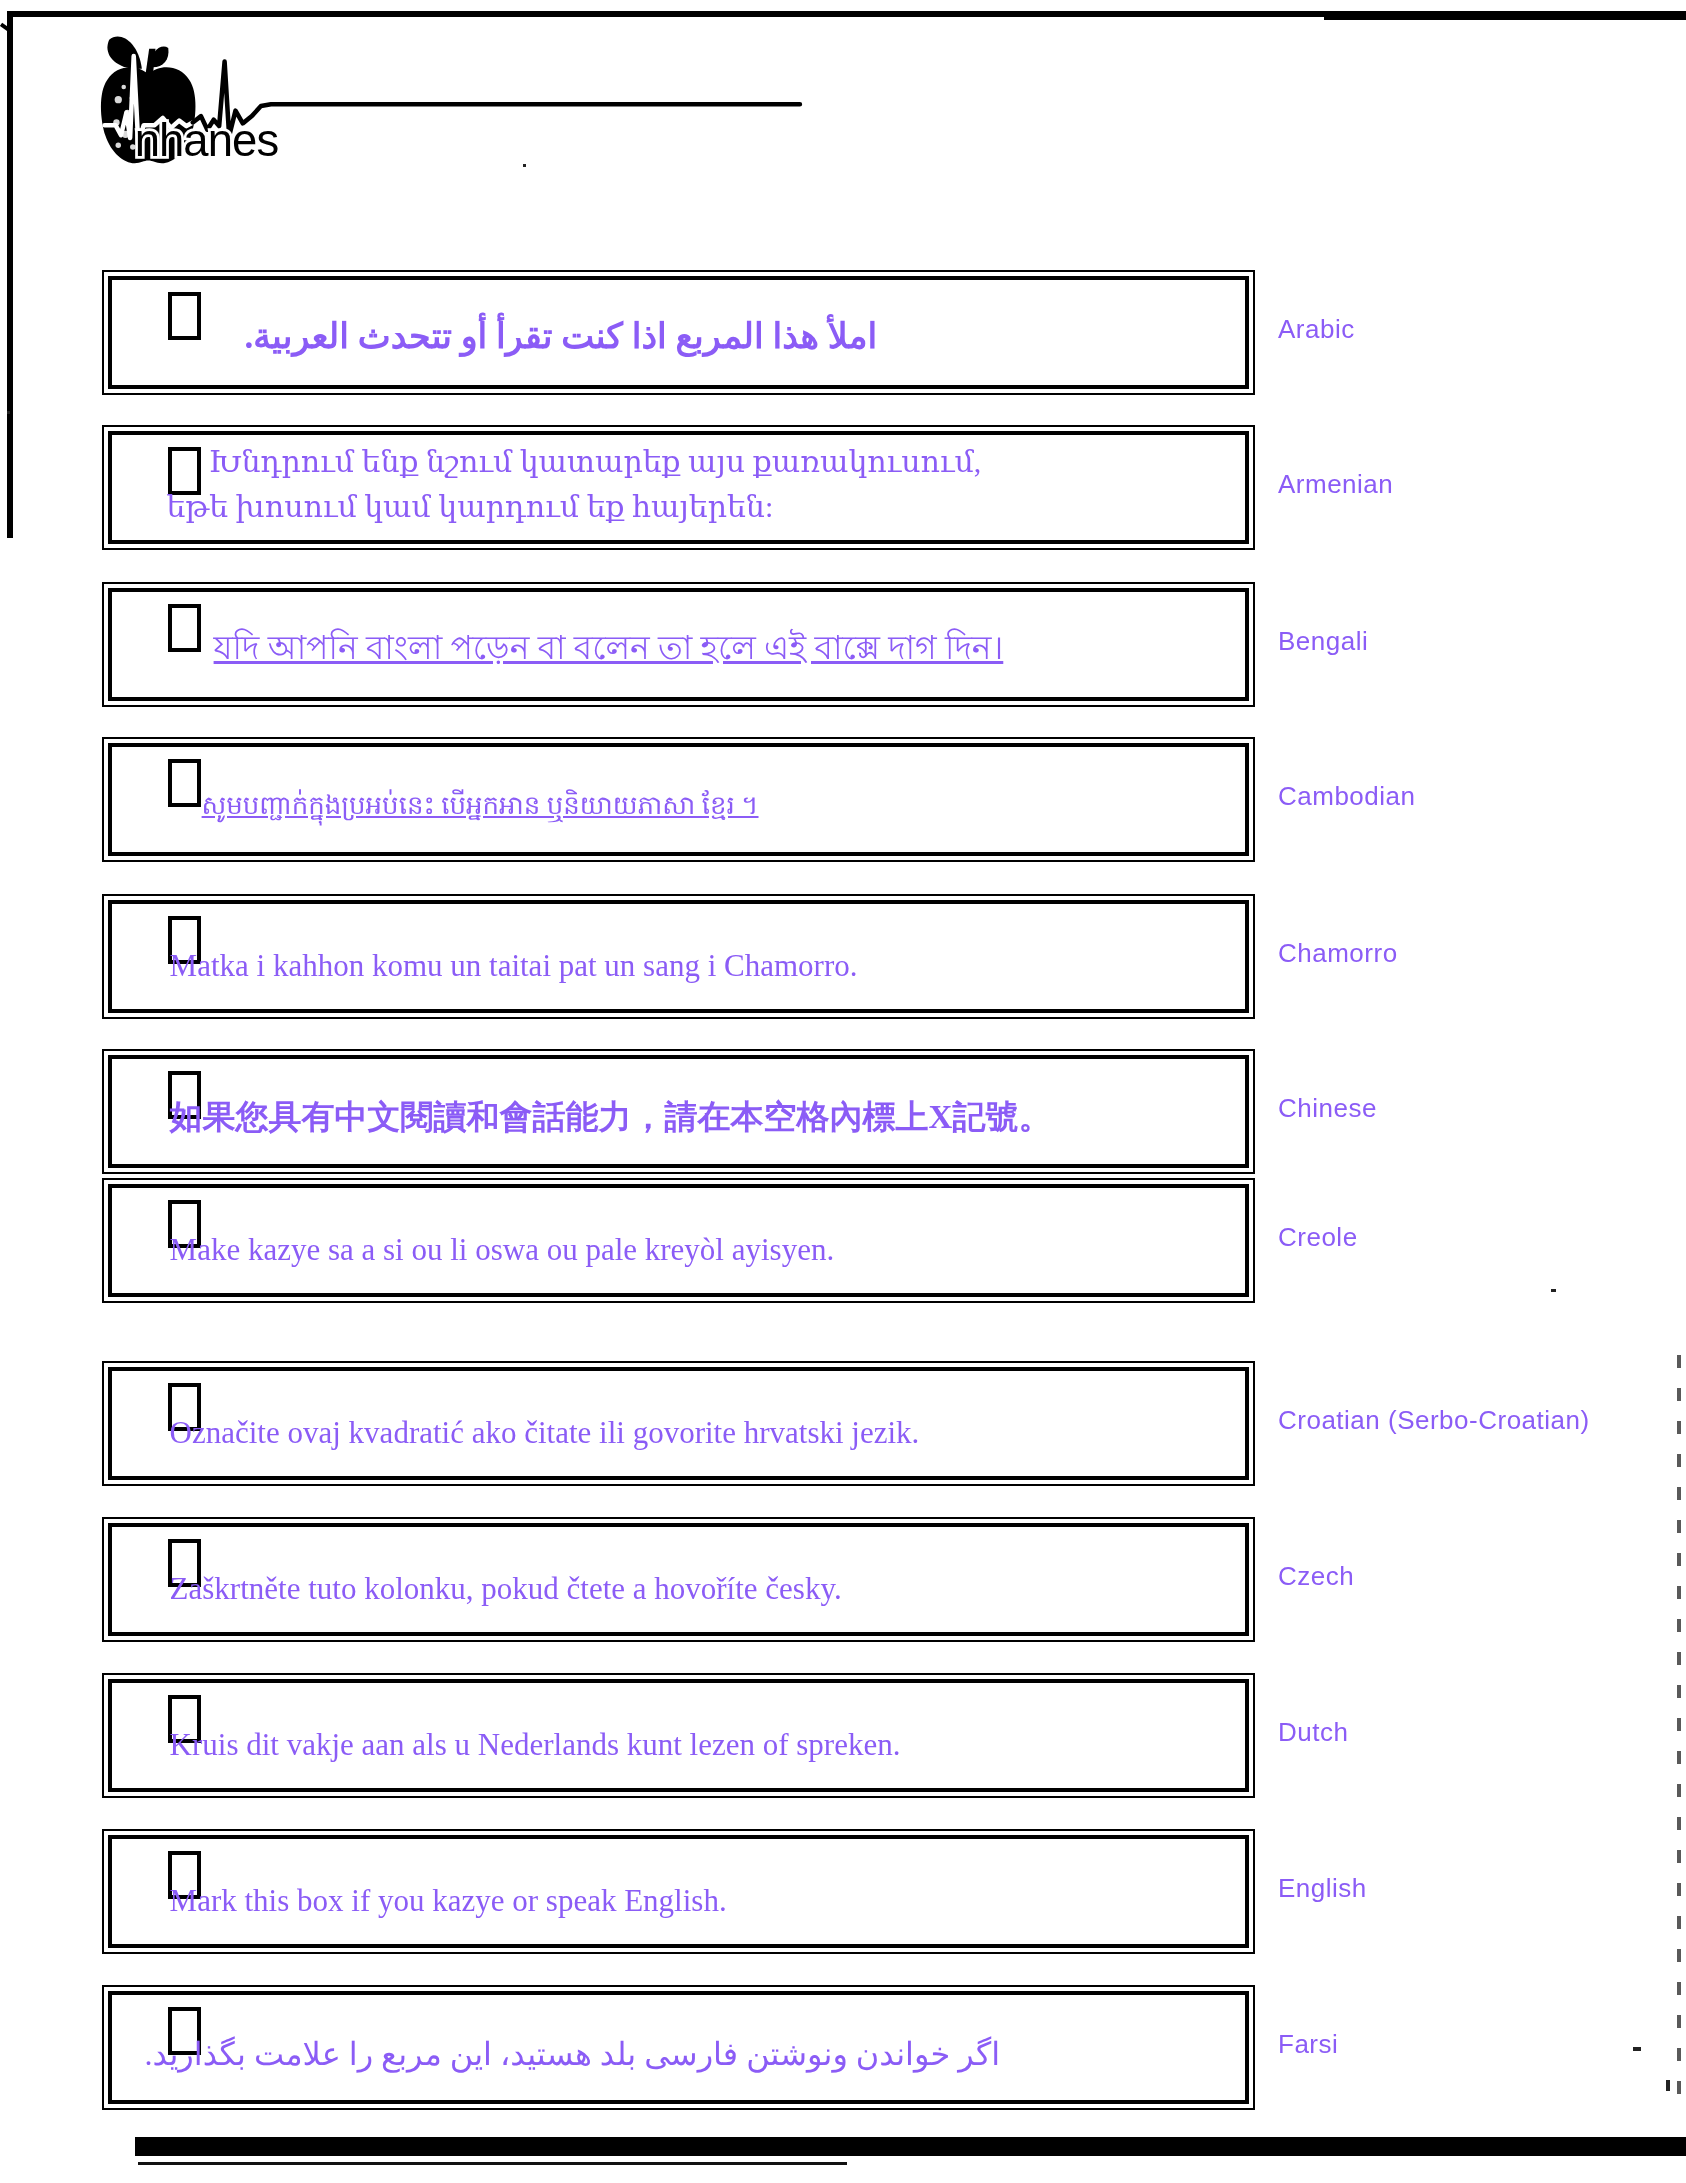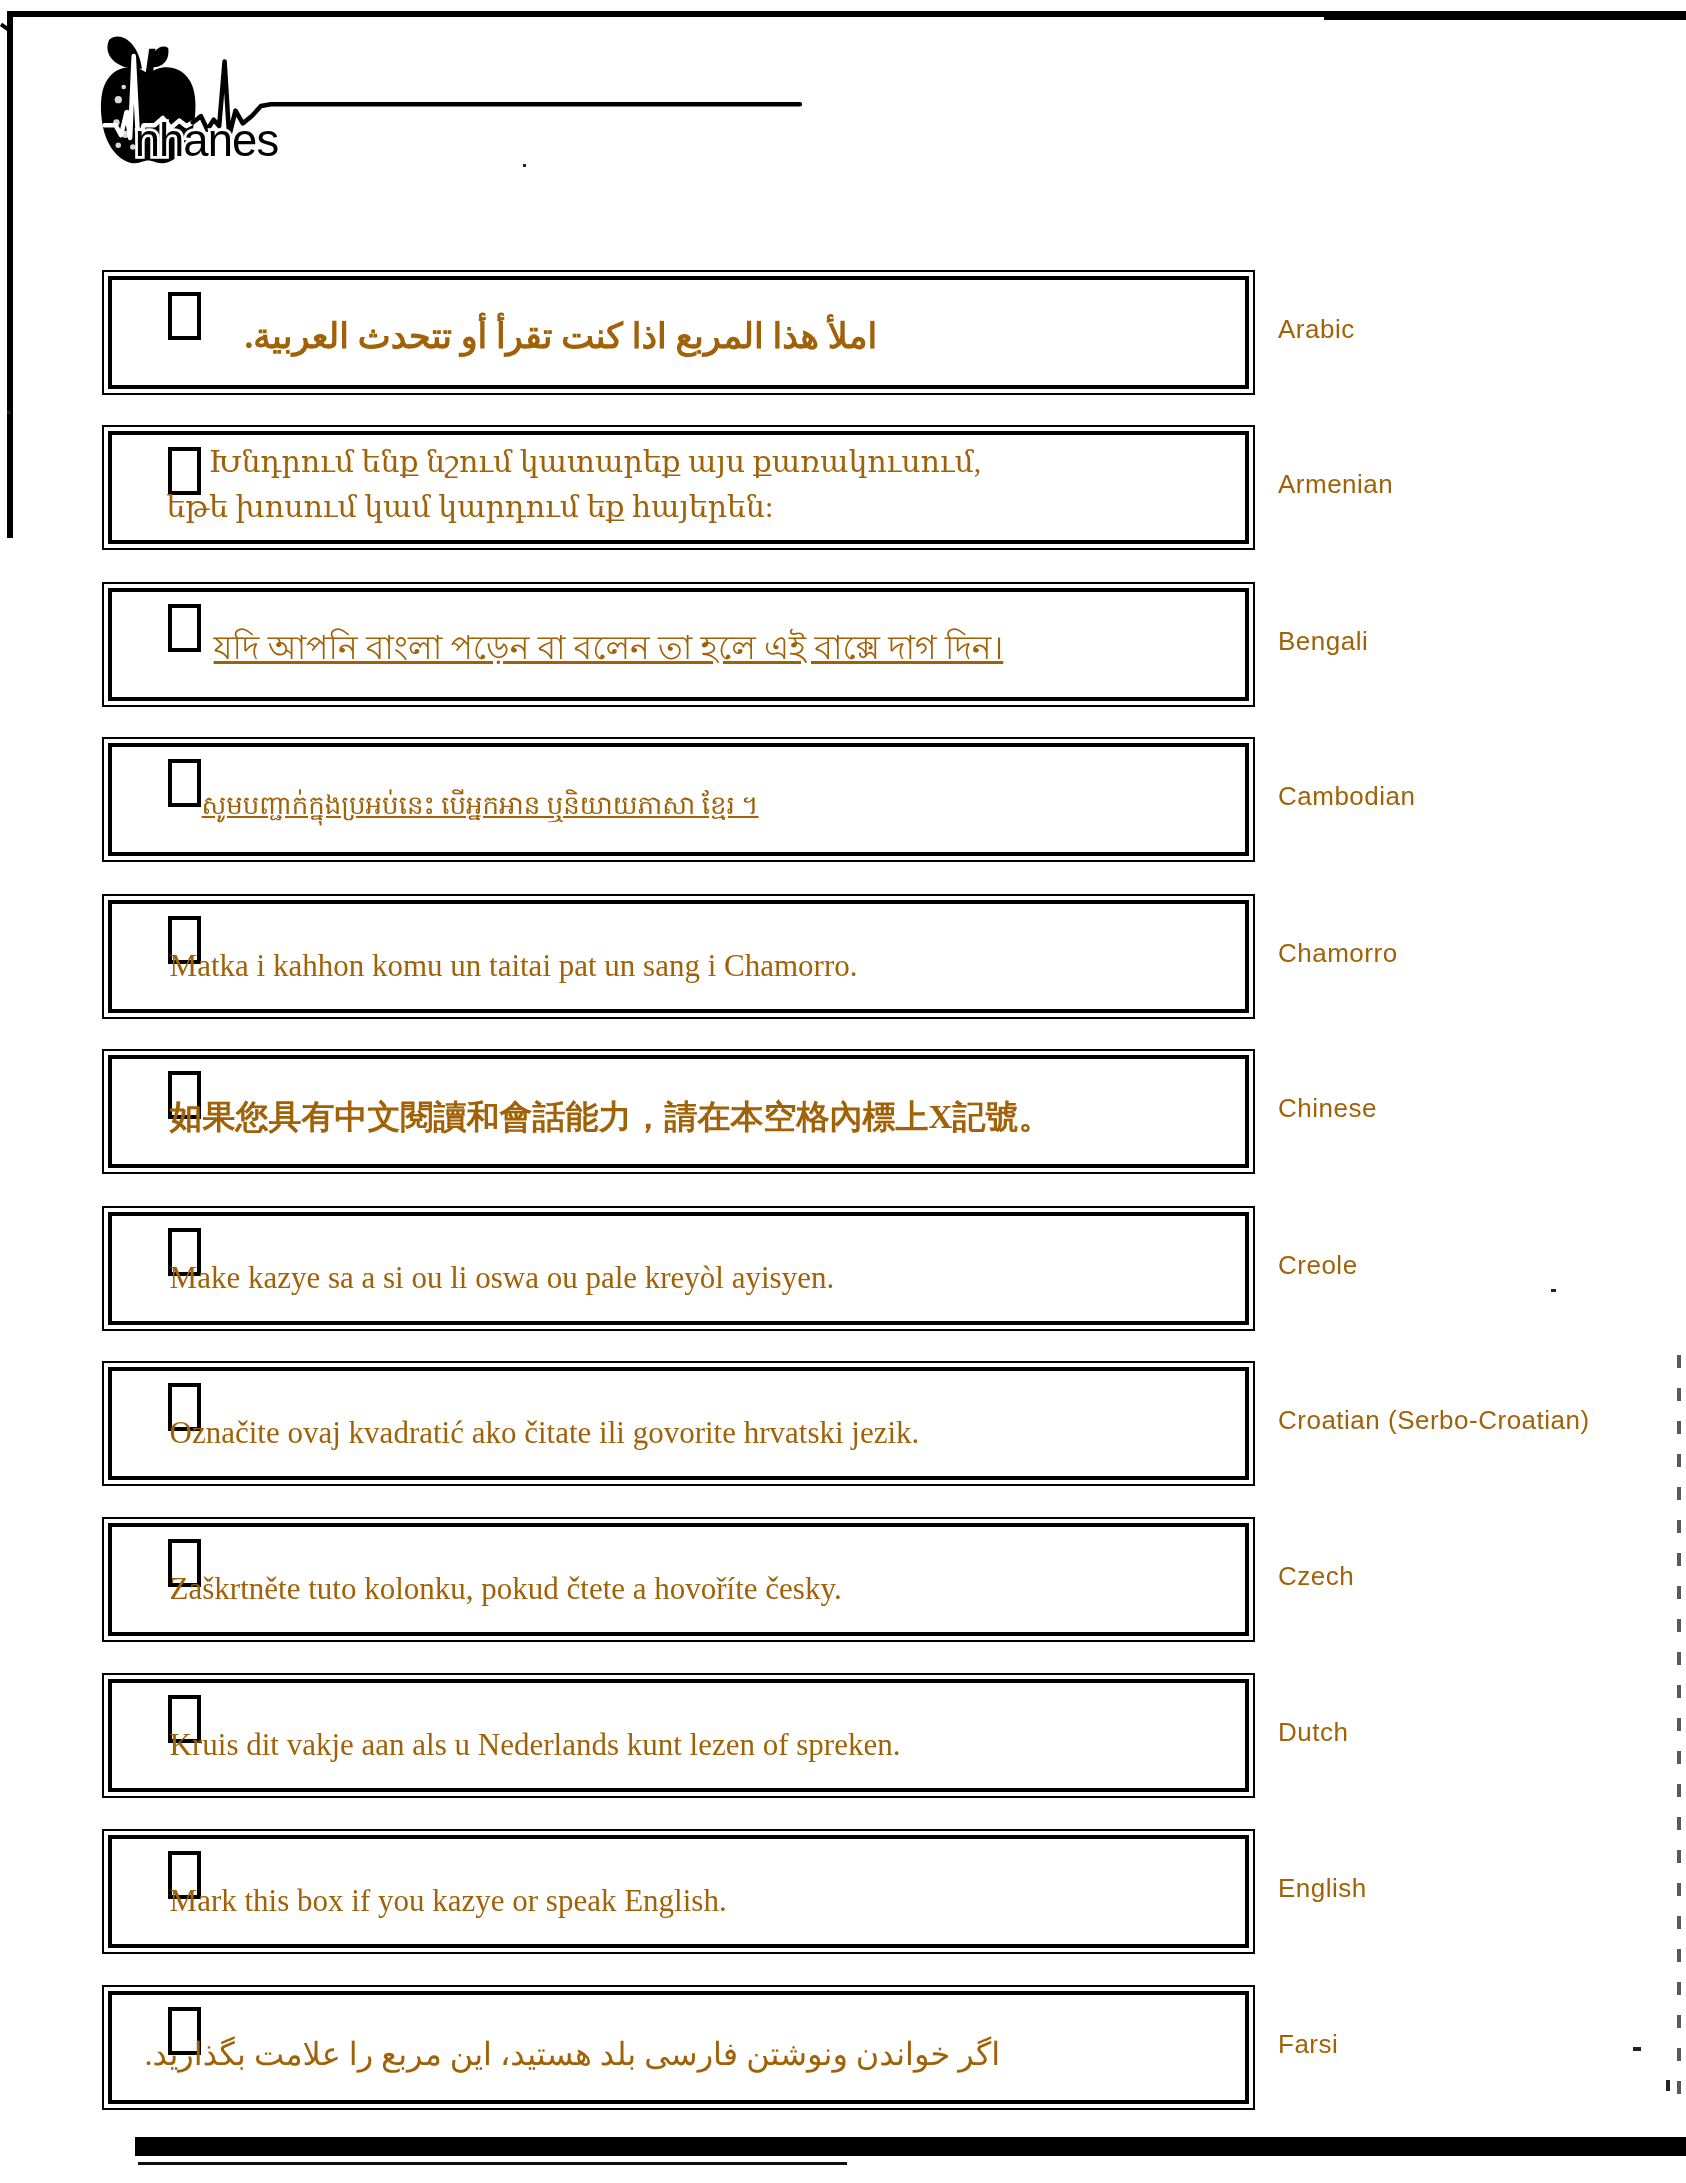--- a/index.html
+++ b/index.html
@@ -2,21 +2,21 @@
 <html style="font-size:14.5px"><head>
 <meta charset="utf-8">
 <style>
   html,body{margin:0;padding:0;background:#e8e8e8;}
   .page{
     position:relative;
     width:1686px;height:2184px;
     background:#ffffff;
     overflow:hidden;
     font-family:"Liberation Serif","DejaVu Serif",serif;
-    color:#a16207;
+    color:#8b5cf6;
   }
   
   .scan-top{position:absolute;left:7.3px;top:11px;width:1679px;height:6.4px;background:#000;}
   .scan-top-right{position:absolute;left:1324px;top:16.4px;width:363px;height:3.6px;background:#000;}
   .scan-left{position:absolute;left:7.3px;top:11px;width:5.5px;height:527px;background:#000;}
   .scan-tick{position:absolute;left:0px;top:25.5px;width:12.7px;height:3.6px;background:#000;transform:rotate(35deg);}
   .bottom-bar{position:absolute;left:135px;top:2137px;width:1552px;height:19px;background:#000;}
   .bottom-line{position:absolute;left:138px;top:2162px;width:709px;height:2.7px;background:#111;}
   .scan-right-dashes{position:absolute;left:1677px;top:1355px;width:3.6px;height:746px;
     background:repeating-linear-gradient(to bottom,#000 0 12.7px,transparent 12.7px 33px);opacity:.65;}
@@ -155,21 +155,21 @@
   <div class="row row-chinese" style="top: 1049px;">
     <div class="box-outer">
       <div class="box-inner">
         <span class="checkbox"></span>
         <div class="box-text" dir="ltr">如果您具有中文閱讀和會話能力，請在本空格內標上X記號。</div>
       </div>
     </div>
     <div class="lang-label">Chinese</div>
   </div>
 
-  <div class="row row-creole" style="top: 1206px;">
+  <div class="row row-creole" style="top: 1178px;">
     <div class="box-outer">
       <div class="box-inner">
         <span class="checkbox"></span>
         <div class="box-text" dir="ltr">Make kazye sa a si ou li oswa ou pale kreyòl ayisyen.</div>
       </div>
     </div>
     <div class="lang-label">Creole</div>
   </div>
 
   <div class="row row-croatian" style="top: 1361px;">

